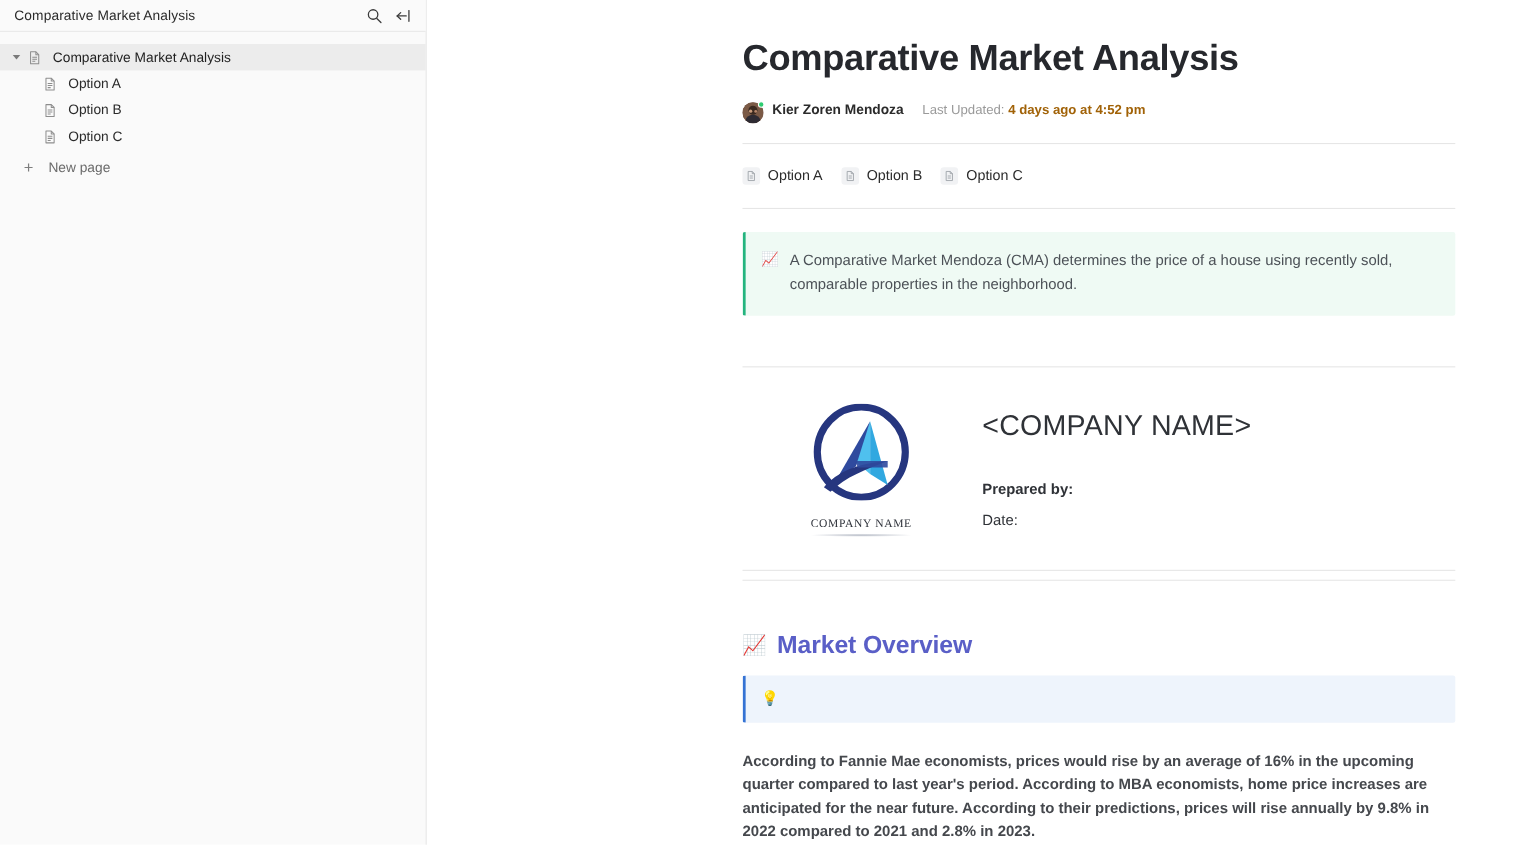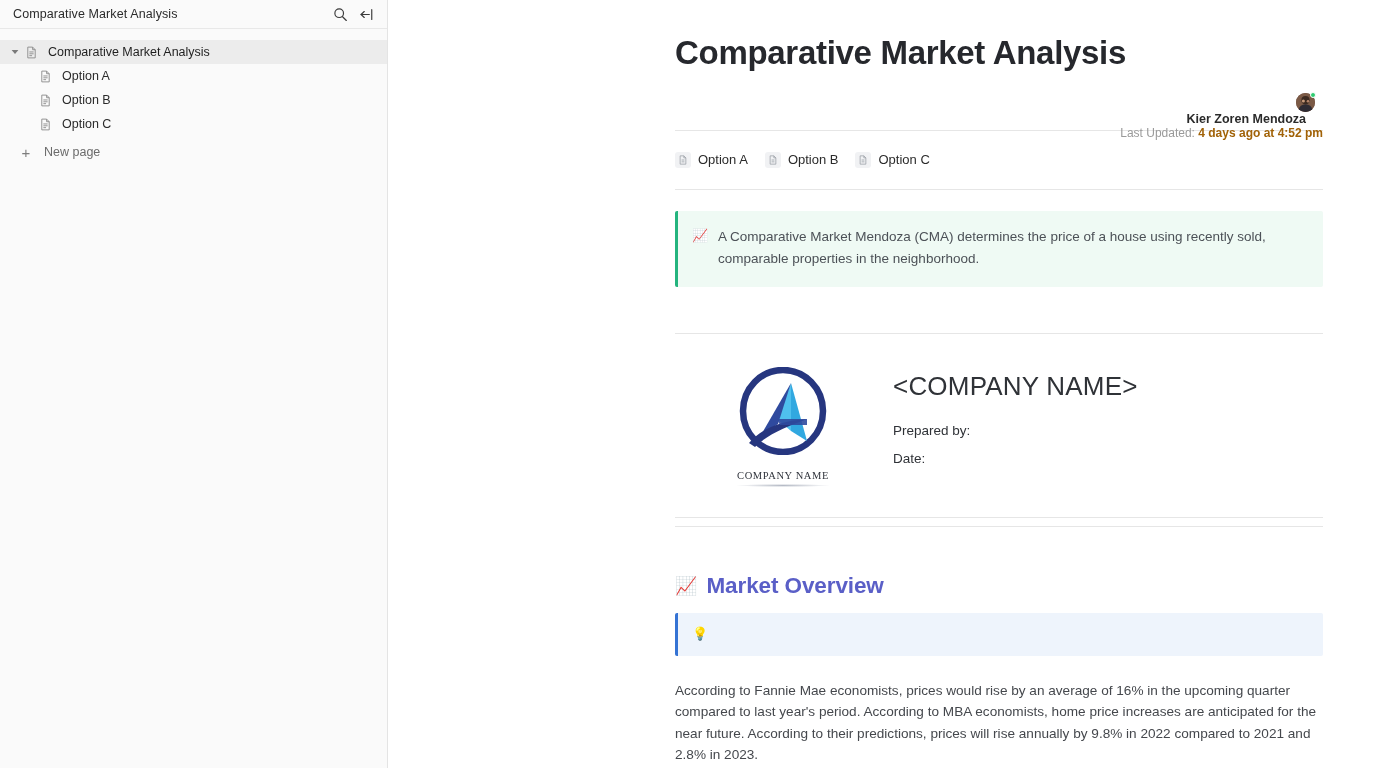--- a/index.html
+++ b/index.html
@@ -112,25 +112,24 @@
     font-size: 33px;
     font-weight: bold;
     color: #26282d;
     letter-spacing: -.3px;
     line-height: 1.15;
     margin: 0 0 0 0;
   }
 
   .meta-row {
     display: flex;
-    align-items: flex-end;
+    align-items: flex-start;
     margin-top: 21px;
     height: 20px;
     font-size: 12.5px;
-    flex-direction: column;
   }
   .avatar-wrap { position: relative; width: 19px; height: 19px; flex: 0 0 19px; margin-right: 8px; }
   .avatar {
     width: 19px; height: 19px; border-radius: 50%;
     overflow: hidden;
     background: #6d4c41;
     display: block;
   }
   .avatar svg { display: block; }
   .presence {
@@ -189,21 +188,21 @@
     margin: 3px 6px 0 6px;
     background: radial-gradient(ellipse at center, rgba(120,130,150,.55) 0%, rgba(255,255,255,0) 72%);
   }
   .company-info { padding-left: 2px; padding-top: 10px; }
   .company-name {
     font-size: 26px;
     color: #2f3237;
     letter-spacing: .2px;
     white-space: nowrap;
   }
-  .prep-line { font-size: 13.5px; color: #2f3237; margin-top: 21px; }
+  .prep-line { font-size: 13.5px; color: #2f3237; margin-top: 35px; font-weight: bold; }
   .date-line { font-size: 13.5px; color: #2f3237; margin-top: 13px; }
 
   .hr-a { margin-top: 30px; }
   .hr-b { margin-top: 8px; }
 
   .section-h2 {
     display: flex; align-items: center;
     margin-top: 46px;
   }
   .section-h2 .sec-ico { font-size: 18px; margin-right: 9px; line-height: 1; }
@@ -211,20 +210,21 @@
     font-size: 22.5px; font-weight: bold;
     color: #5a5fc7;
     letter-spacing: -.1px;
   }
 
   .body-p {
     margin-top: 24px;
     font-size: 13.6px;
     line-height: 21.5px;
     color: #45484d;
+    font-weight: bold;
   }
 
   .divider-section { margin-top: 24px; }
 </style>
 </head>
 <body>
 
 <div id="app">
 
   <aside id="sidebar">

